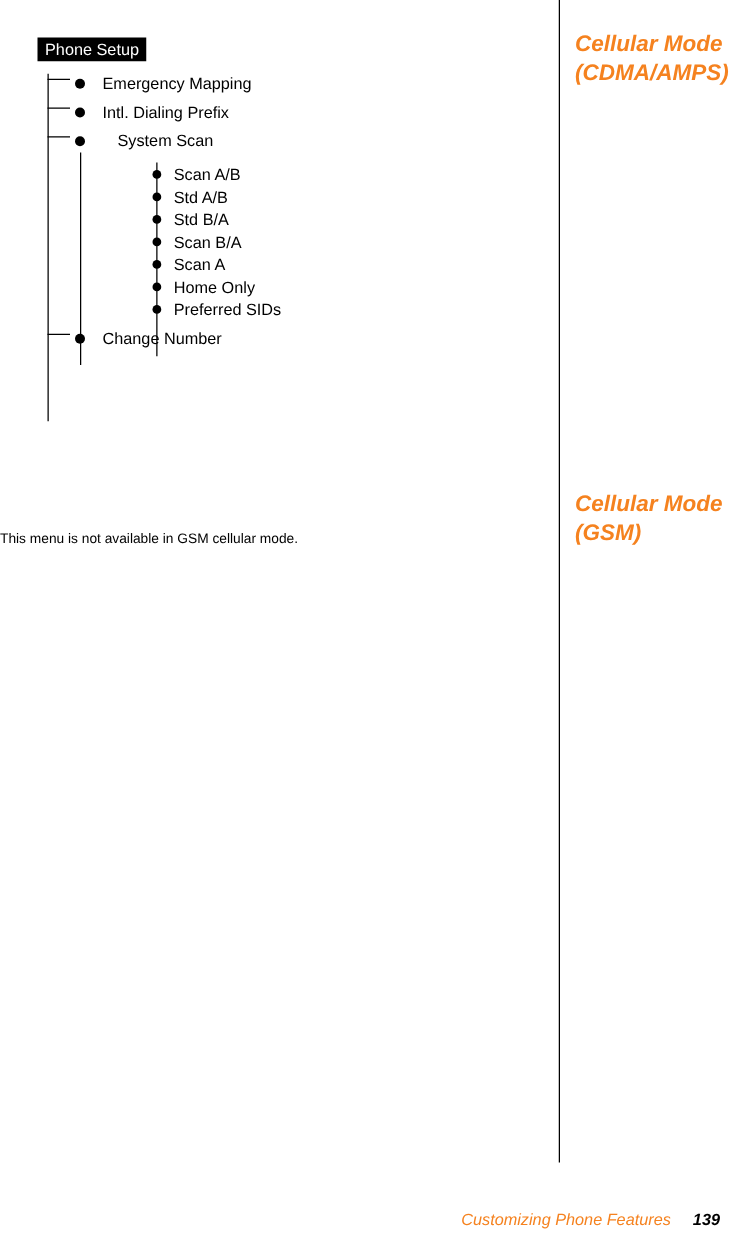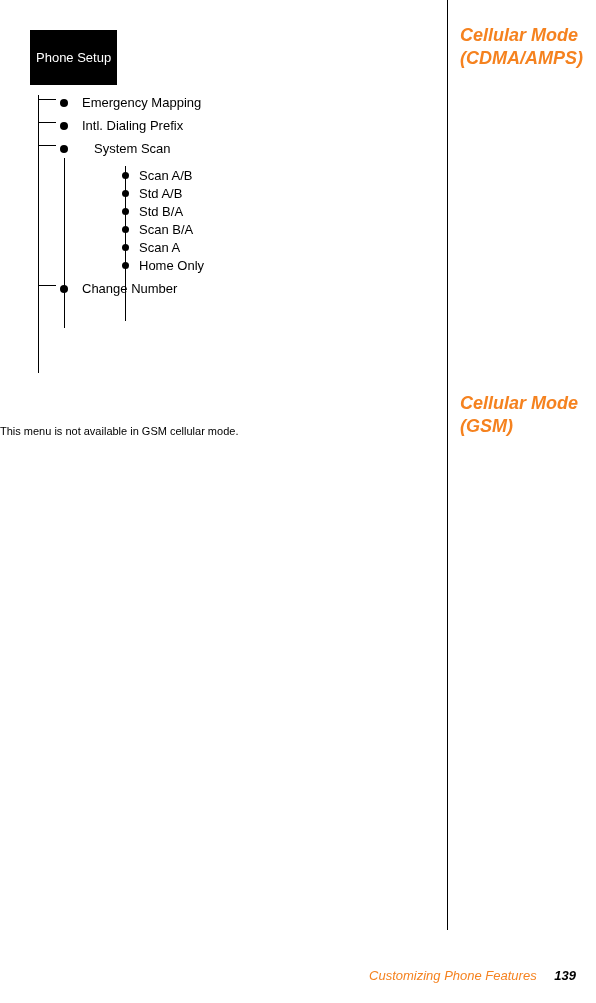--- a/index.html
+++ b/index.html
@@ -35,21 +35,21 @@
       width: 440px;
     }
     .menu-tree {
       margin-left: 30px;
     }
     .root-label {
       display: inline-block;
       background: #000;
       color: #fff;
       font-size: 13px;
-      padding: 20px 6px;
+      padding: 2px 6px;
     }
     .tree {
       position: relative;
     }
     .level1 {
       position: relative;
       margin-left: 30px;
       margin-top: 4px;
     }
     .item {
@@ -183,20 +183,24 @@
               <span class="item-label">Scan B/A</span>
             </div>
             <div class="item">
               <span class="bullet"></span>
               <span class="item-label">Scan A</span>
             </div>
             <div class="item">
               <span class="bullet"></span>
               <span class="item-label">Home Only</span>
             </div>
+            <div class="item">
+              <span class="bullet"></span>
+              <span class="item-label">Preferred SIDs</span>
+            </div>
           </div>
 
           <div class="item" style="margin-top:8px;">
             <div class="hline" style="left:-22px; top:4px; width:18px;"></div>
             <span class="bullet"></span>
             <span class="item-label">Change Number</span>
           </div>
 
         </div>
       </div>

